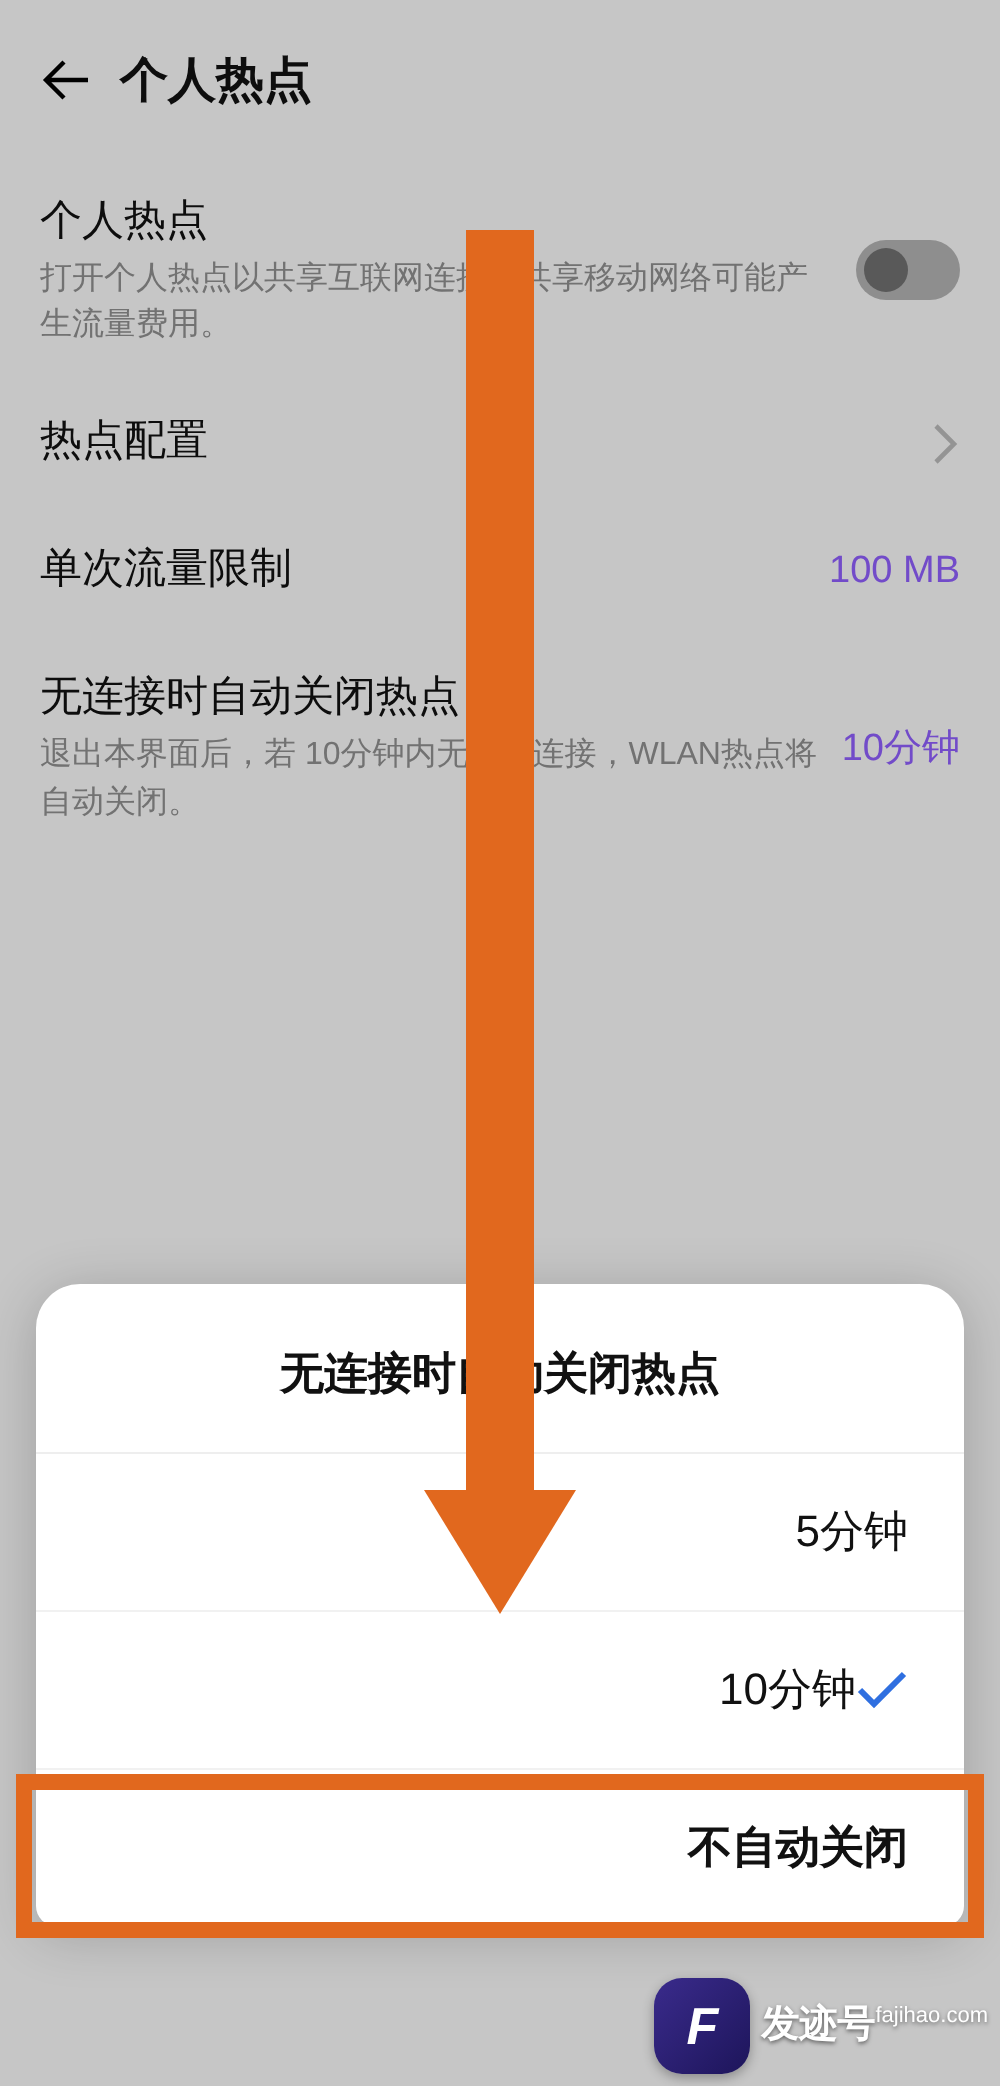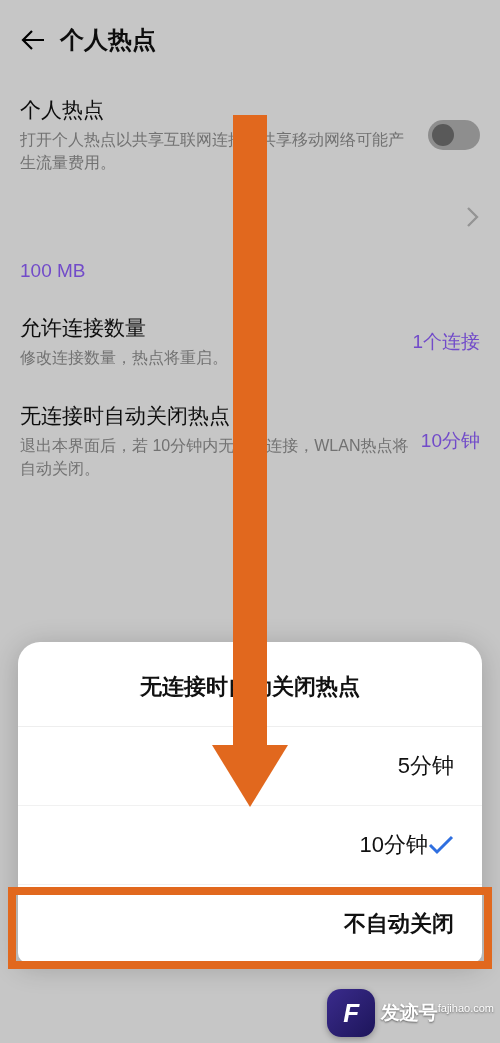--- a/index.html
+++ b/index.html
@@ -151,39 +151,36 @@
   <div class="row">
     <div class="row-left">
       <div class="row-title">个人热点</div>
       <div class="row-sub">打开个人热点以共享互联网连接。共享移动网络可能产生流量费用。</div>
     </div>
     <div class="toggle"></div>
   </div>
 
   <div class="row">
     <div class="row-left">
+      <div class="row-title">热点配置</div>
     </div>
     <div class="chevron">
       <svg viewBox="0 0 14 22">
           <path d="M2 2 L11 11 L2 20"></path>
         </svg>
     </div>
   </div>
 
   <div class="row">
+    <div class="row-left">
+      <div class="row-title">单次流量限制</div>
+    </div>
     <div class="row-value">100 MB</div>
   </div>
 
-  <div class="row">
-    <div class="row-left">
-      <div class="row-title">允许连接数量</div>
-      <div class="row-sub">修改连接数量，热点将重启。</div>
-    </div>
-    <div class="row-value">1个连接</div>
-  </div>
 
   <div class="row">
     <div class="row-left">
       <div class="row-title">无连接时自动关闭热点</div>
       <div class="row-sub">退出本界面后，若 10分钟内无设备连接，WLAN热点将自动关闭。</div>
     </div>
     <div class="row-value">10分钟</div>
   </div>
 
 </div>

